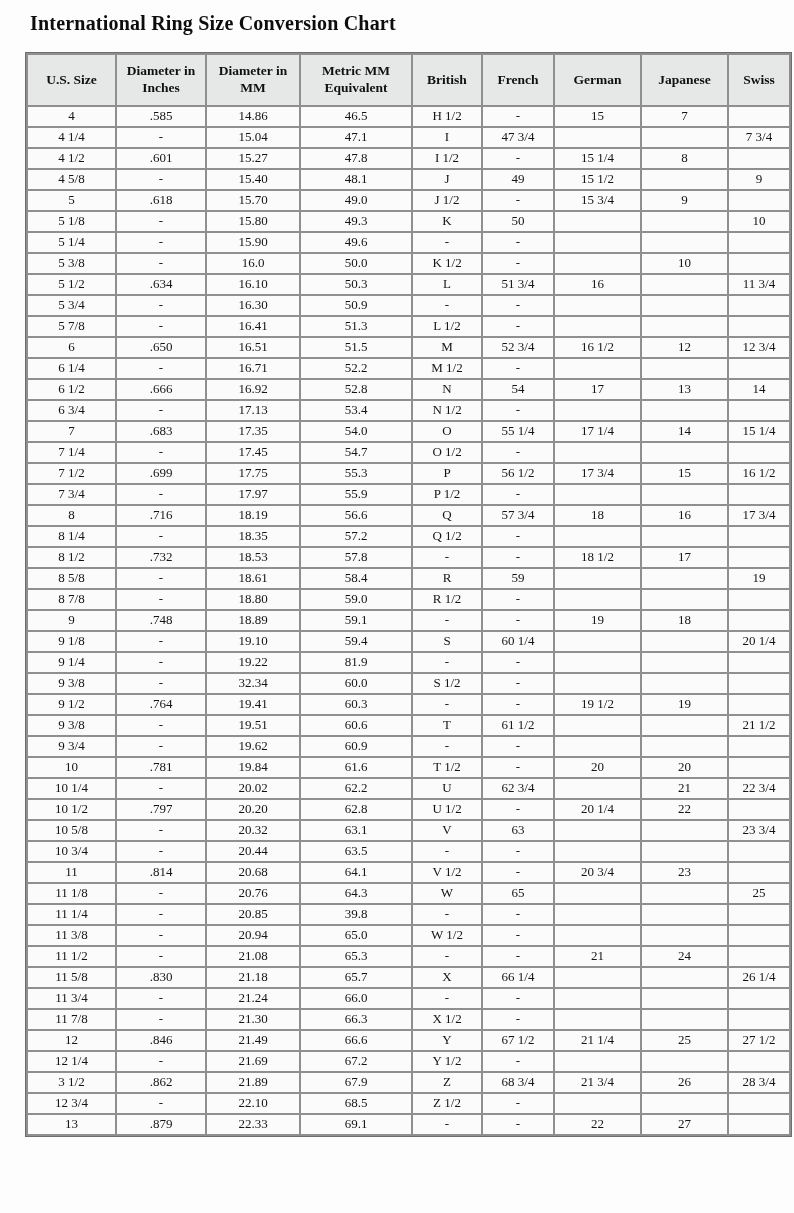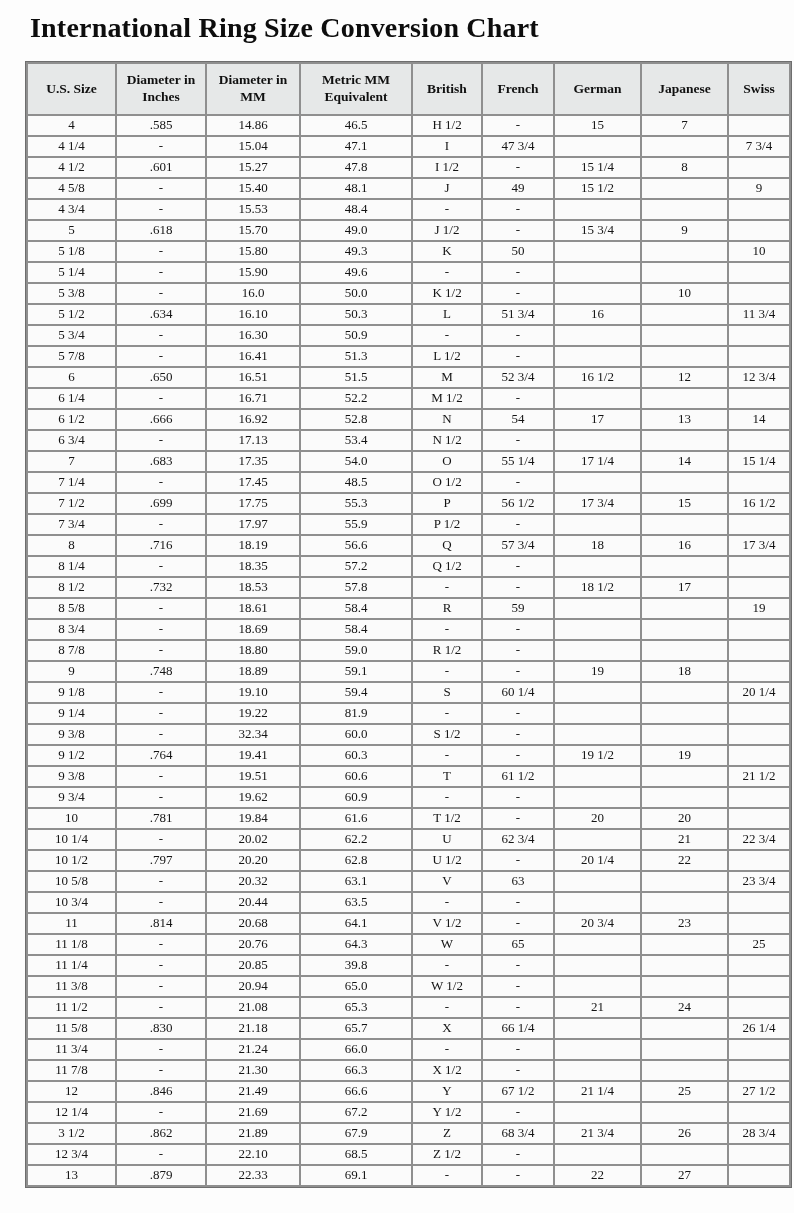--- a/index.html
+++ b/index.html
@@ -18,21 +18,21 @@
   body {
     width: 794px;
     height: 1213px;
     background: var(--page-bg);
     font-family: "Liberation Serif", serif;
     color: var(--text);
     overflow: hidden;
   }
   .page-title {
     margin: 12px 0 0 30px;
-    font-size: 28px;
+    font-size: 20px;
     font-weight: bold;
     letter-spacing: 0.2px;
     color: #0d0d0d;
   }
   .ring-table {
     margin: 17px 0 0 25px;
     width: 746px;
     table-layout: fixed;
     border-collapse: separate;
     border-spacing: 2px;
@@ -140,31 +140,20 @@
         <td>-</td>
         <td>15.40</td>
         <td>48.1</td>
         <td>J</td>
         <td>49</td>
         <td>15 1/2</td>
         <td></td>
         <td>9</td>
       </tr>
       <tr>
-        <td>4 3/4</td>
-        <td>-</td>
-        <td>15.53</td>
-        <td>48.4</td>
-        <td>-</td>
-        <td>-</td>
-        <td></td>
-        <td></td>
-        <td></td>
-      </tr>
-      <tr>
         <td>5</td>
         <td>.618</td>
         <td>15.70</td>
         <td>49.0</td>
         <td>J 1/2</td>
         <td>-</td>
         <td>15 3/4</td>
         <td>9</td>
         <td></td>
       </tr>
@@ -286,21 +275,21 @@
         <td>O</td>
         <td>55 1/4</td>
         <td>17 1/4</td>
         <td>14</td>
         <td>15 1/4</td>
       </tr>
       <tr>
         <td>7 1/4</td>
         <td>-</td>
         <td>17.45</td>
-        <td>48.5</td>
+        <td>54.7</td>
         <td>O 1/2</td>
         <td>-</td>
         <td></td>
         <td></td>
         <td></td>
       </tr>
       <tr>
         <td>7 1/2</td>
         <td>.699</td>
         <td>17.75</td>
@@ -360,31 +349,20 @@
         <td>-</td>
         <td>18.61</td>
         <td>58.4</td>
         <td>R</td>
         <td>59</td>
         <td></td>
         <td></td>
         <td>19</td>
       </tr>
       <tr>
-        <td>8 3/4</td>
-        <td>-</td>
-        <td>18.69</td>
-        <td>58.4</td>
-        <td>-</td>
-        <td>-</td>
-        <td></td>
-        <td></td>
-        <td></td>
-      </tr>
-      <tr>
         <td>8 7/8</td>
         <td>-</td>
         <td>18.80</td>
         <td>59.0</td>
         <td>R 1/2</td>
         <td>-</td>
         <td></td>
         <td></td>
         <td></td>
       </tr>

